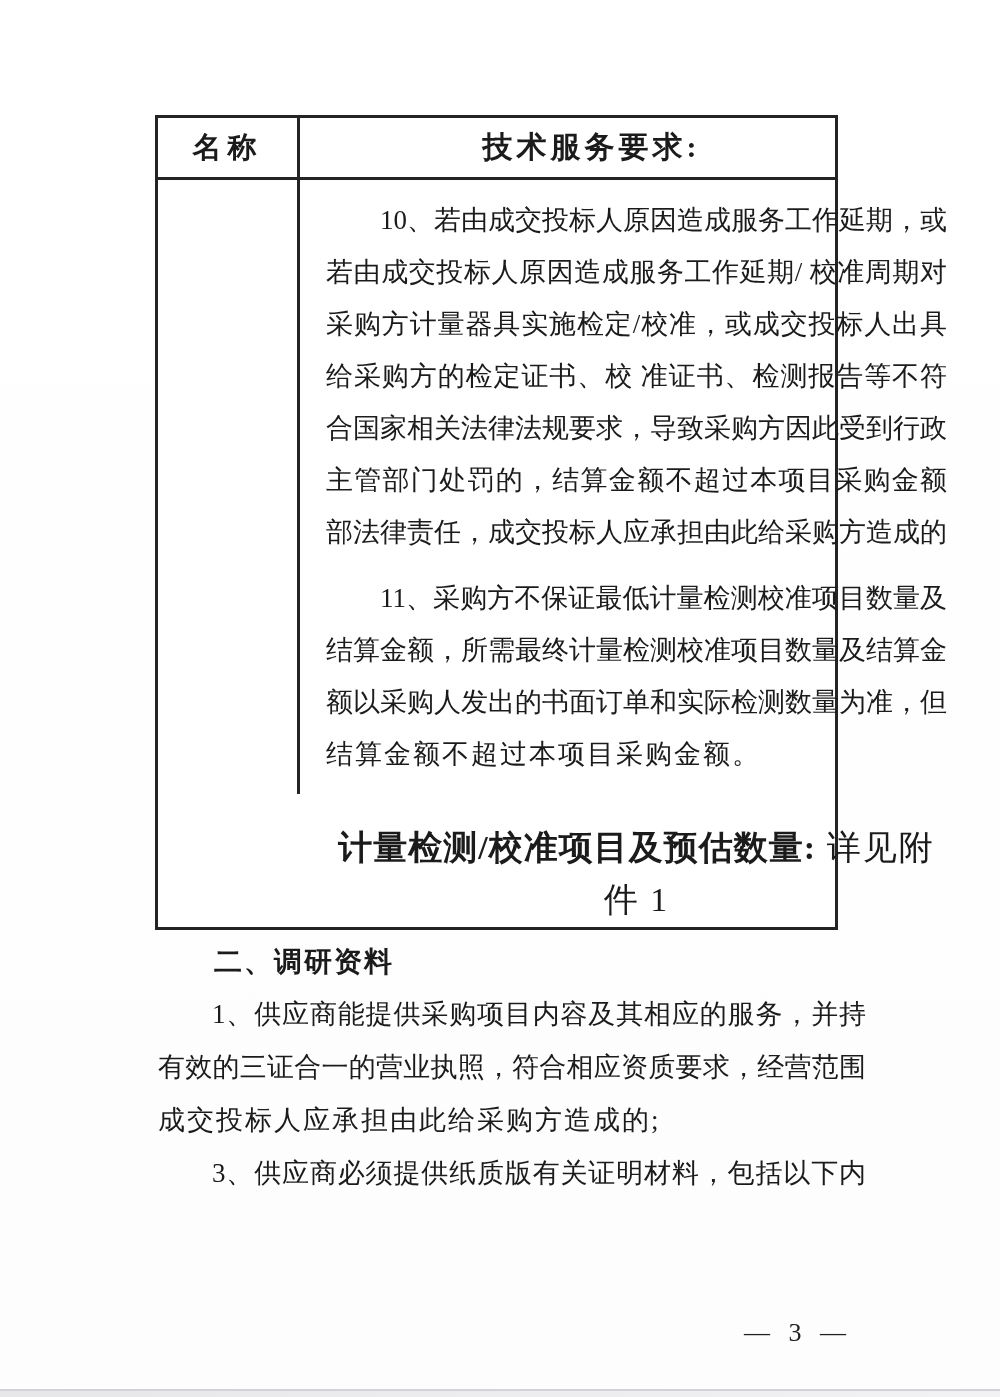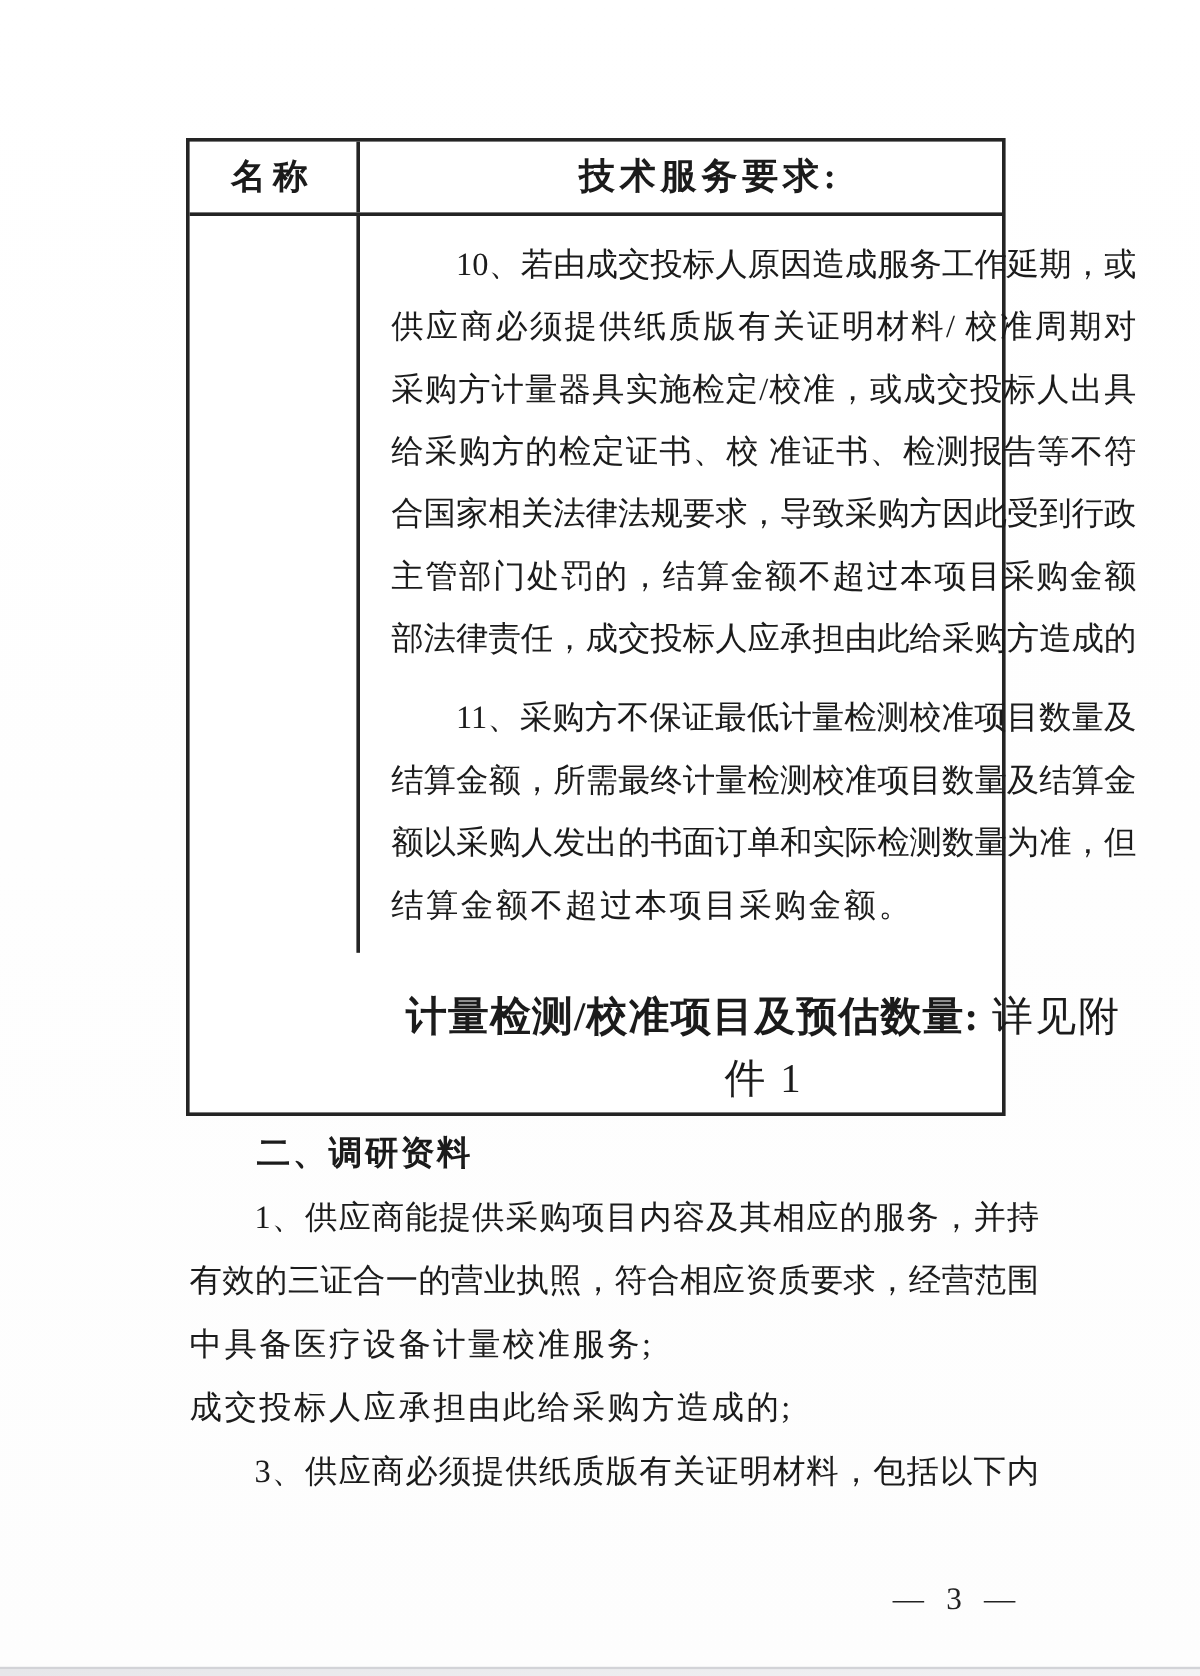--- a/index.html
+++ b/index.html
@@ -80,21 +80,21 @@
         <span>技术服务要求:</span>
       </div>
     </div>
 
     <div class="body-row">
       <div class="col-name"></div>
       <div class="cell-req">
 
         <div>
           <div class="ln ind">10、若由成交投标人原因造成服务工作延期，或</div>
-          <div class="ln">供应商必须提供纸质版有关证明材料/ 校准周期对</div>
+          <div class="ln">若由成交投标人原因造成服务工作延期/ 校准周期对</div>
           <div class="ln">采购方计量器具实施检定/校准，或成交投标人出具</div>
           <div class="ln">给采购方的检定证书、校 准证书、检测报告等不符</div>
           <div class="ln">合国家相关法律法规要求，导致采购方因此受到行政</div>
           <div class="ln">主管部门处罚的，结算金额不超过本项目采购金额</div>
           <div class="ln">部法律责任，成交投标人应承担由此给采购方造成的</div>
         </div>
 
         <div class="p11">
           <div class="ln ind">11、采购方不保证最低计量检测校准项目数量及</div>
           <div class="ln">结算金额，所需最终计量检测校准项目数量及结算金</div>
@@ -109,21 +109,20 @@
       </div>
     </div>
   </table-like>
 
   <div class="section2">
     <div class="sec-heading">二、调研资料</div>
 
     <div>
       <div class="ln ind">1、供应商能提供采购项目内容及其相应的服务，并持</div>
       <div class="ln">有效的三证合一的营业执照，符合相应资质要求，经营范围</div>
-      <div class="ln-end">中具备医疗设备计量校准服务;</div>
     </div>
 
     <div>
       <div class="ln-end">成交投标人应承担由此给采购方造成的;</div>
     </div>
 
     <div>
       <div class="ln ind">3、供应商必须提供纸质版有关证明材料，包括以下内</div>
     </div>
   </div>

